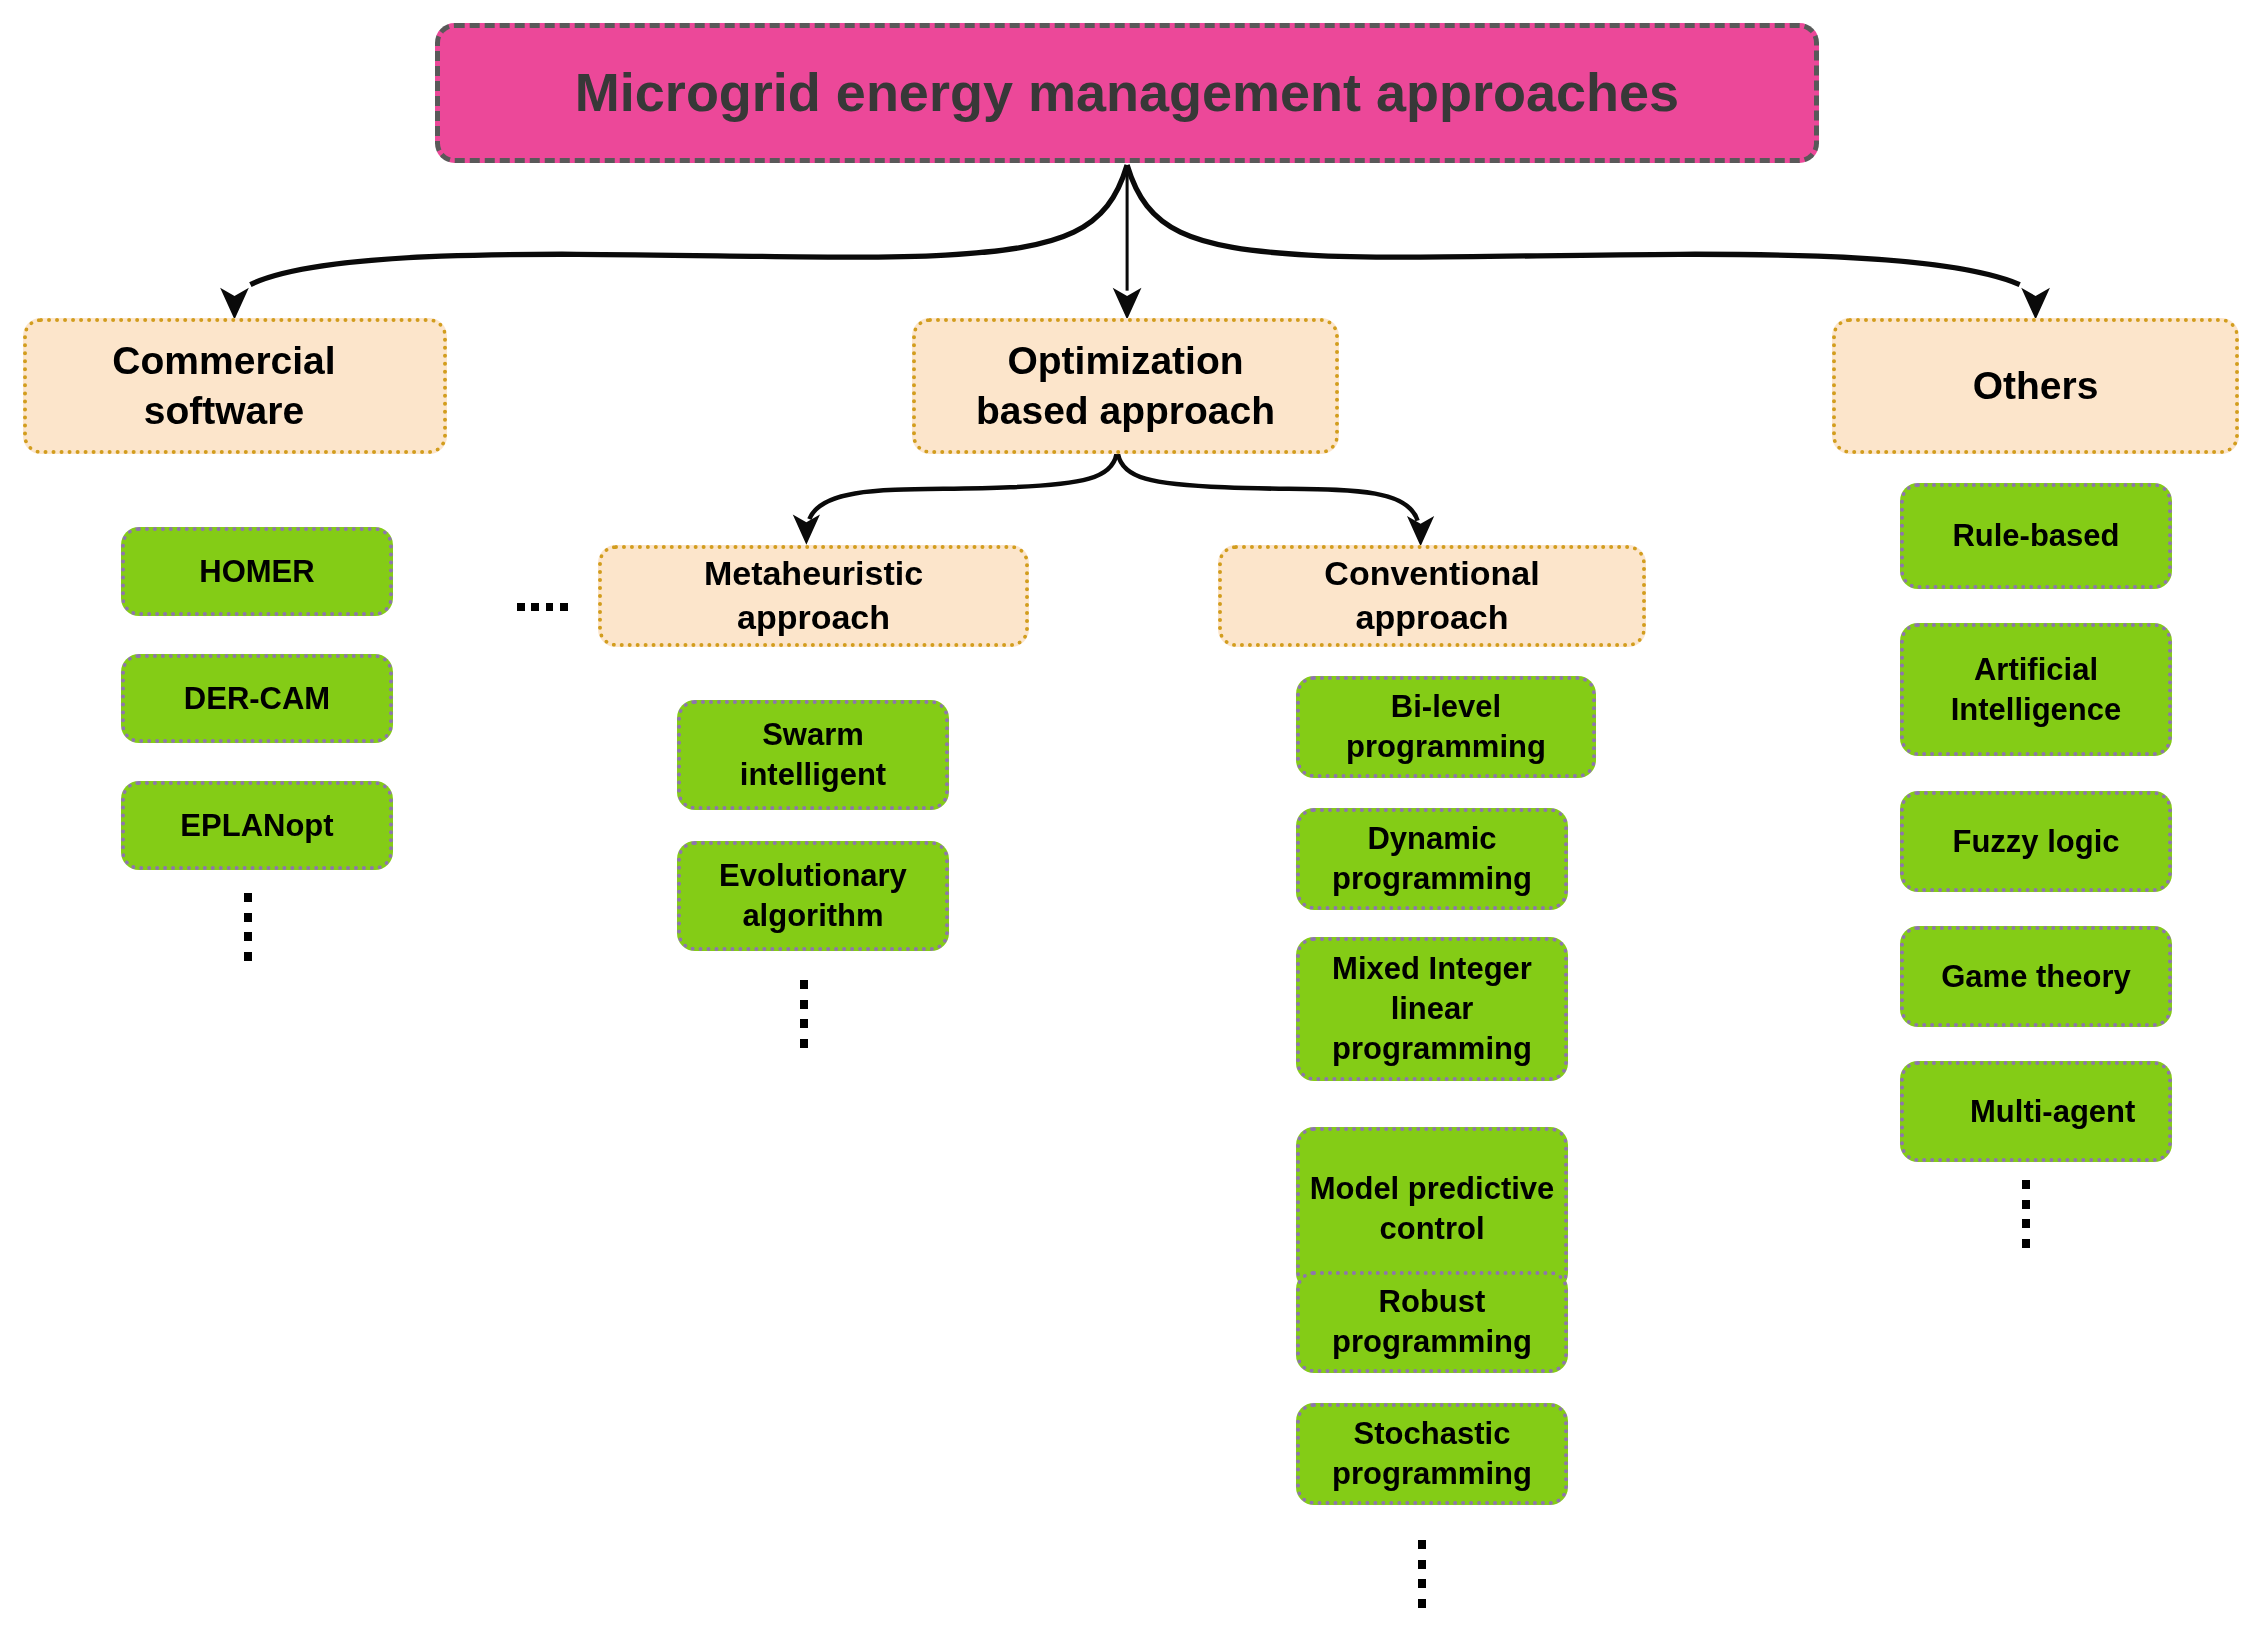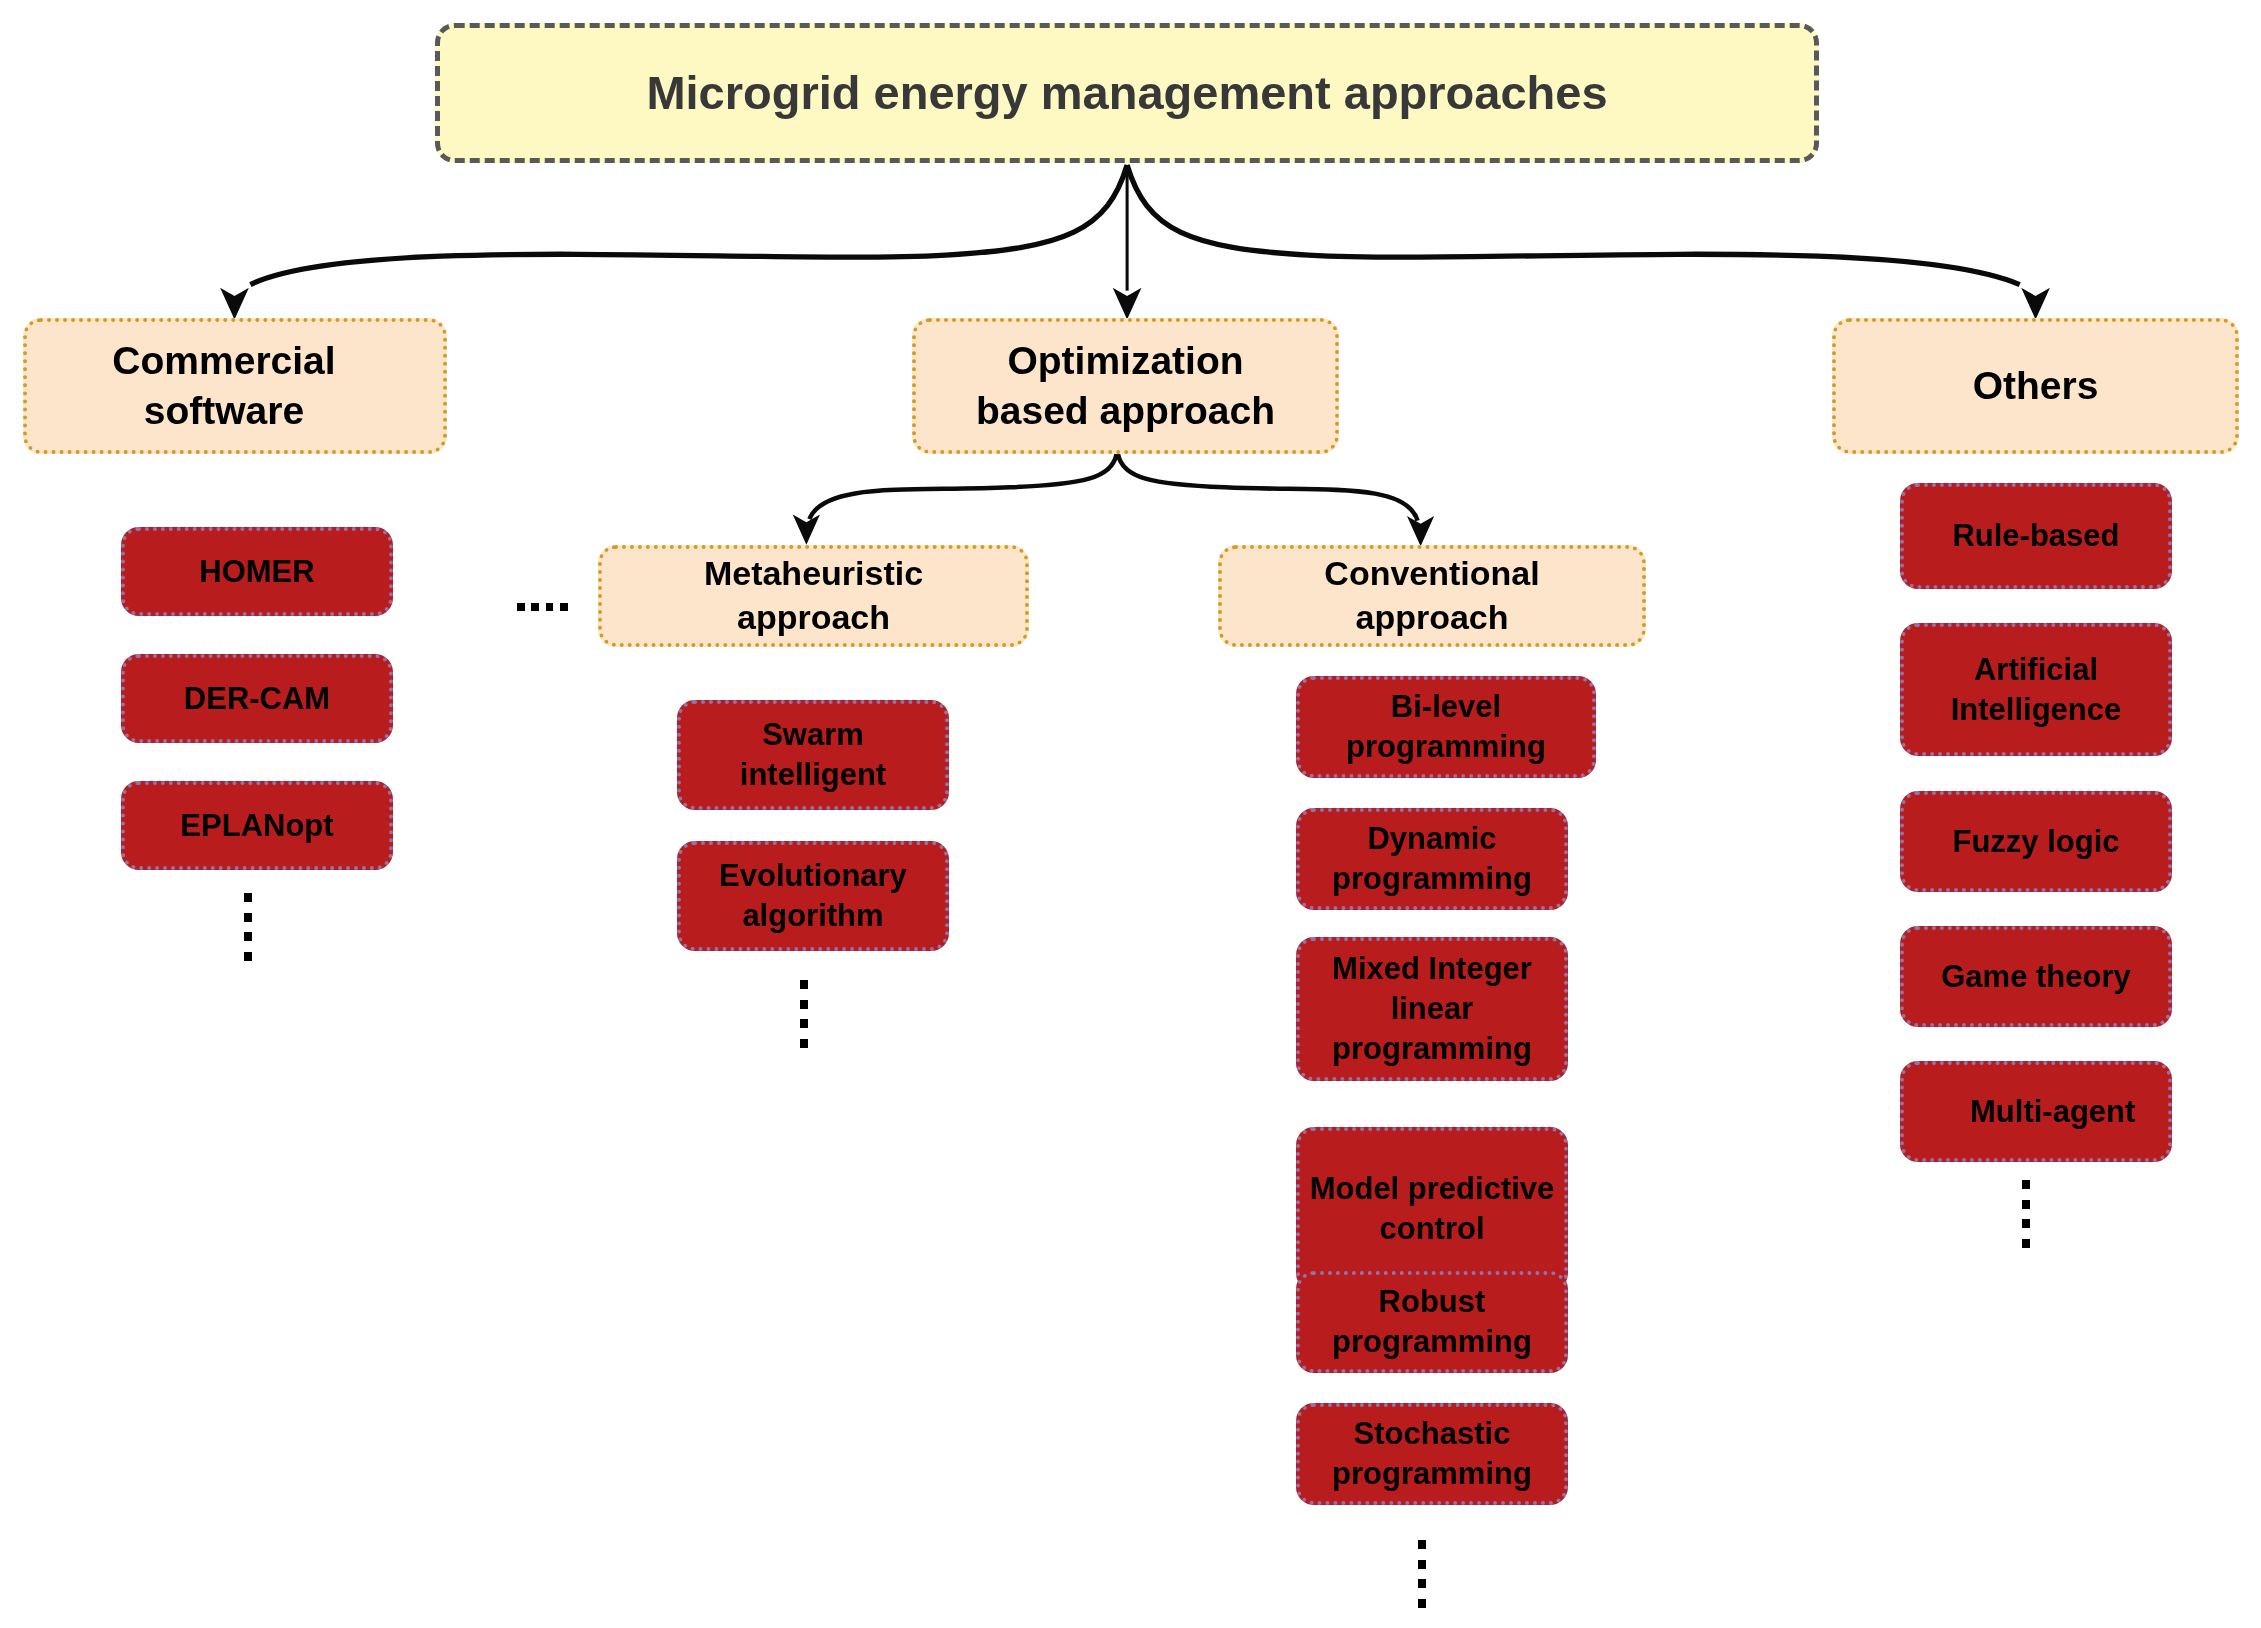--- a/index.html
+++ b/index.html
@@ -12,44 +12,44 @@
   }
   .node{
     position:absolute;
     display:flex;align-items:center;justify-content:center;
     text-align:center;
     font-weight:bold;
     box-sizing:border-box;
     line-height:1.28;
   }
   .root-box{
-    background:#fef9c3;
+    background:#ec4899;
     border:5.3px dashed #595959;
     border-radius:19.7px;
     color:#383838;
-    font-size:47px;
+    font-size:54px;
   }
   .branch-box{
     background:#fce5cb;
     border:4.5px dotted #d29d1e;
     border-radius:18px;
     color:#000000;
     font-size:39px;
     padding:0 30px;
   }
   .subbranch-box{
     background:#fce5cb;
     border:4.5px dotted #d29d1e;
     border-radius:18px;
     color:#000000;
     font-size:34px;
     padding:0 32px;
   }
   .leaf-box{
-    background:#b91c1c;
+    background:#84cc16;
     border:4.5px dotted #8e74ae;
     border-radius:18px;
     color:#000000;
     font-size:31px;
     padding:0 7.6px;
   }
   svg.arrows{position:absolute;left:0;top:0;}
   svg.arrows path{fill:none;stroke:#0a0a0a;}
   svg.arrows polygon{fill:#0a0a0a;stroke:none;}
   .vdots{

